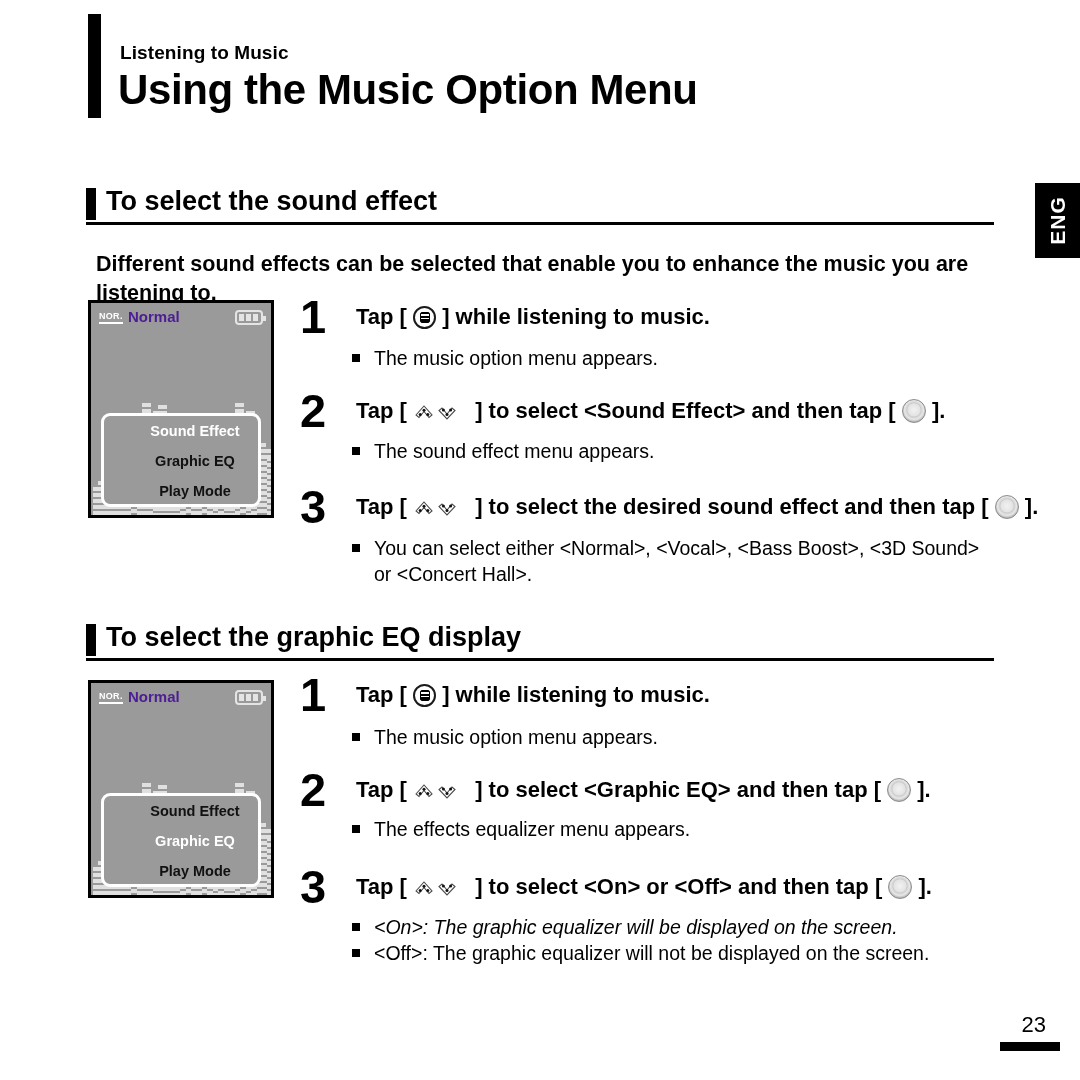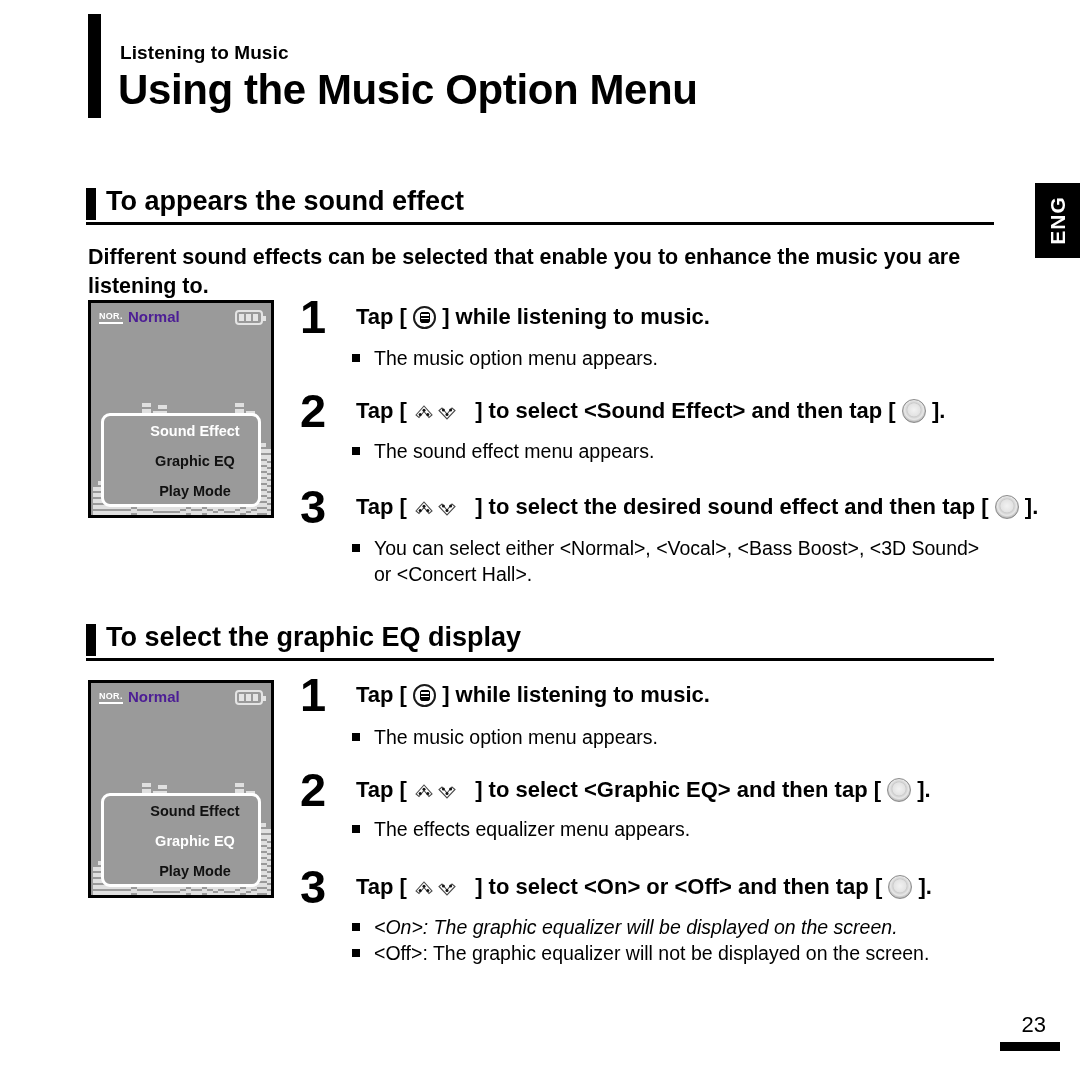--- a/index.html
+++ b/index.html
@@ -94,24 +94,24 @@
     <div class="kicker">Listening to Music</div>
     <div class="page-title">Using the Music Option Menu</div>
   </div>
 
   <div class="eng-tab">
     <span>ENG</span>
   </div>
 
   <div class="section" style="top:186px;">
     <div class="sec-bar"></div>
-    <div class="sec-title">To appears the sound effect</div>
+    <div class="sec-title">To select the sound effect</div>
     <div class="sec-rule"></div>
   </div>
-  <div class="intro" style="top:243px;">Different sound effects can be selected that enable you to enhance the music you are listening to.</div>
+  <div class="intro" style="top:250px;margin-left:8px;">Different sound effects can be selected that enable you to enhance the music you are listening to.</div>
 
   <div class="lcd" id="lcd0" style="left:88px;top:300px;">
     <div class="statusbar">
       <div class="nor">NOR.</div>
       <div class="mode">Normal</div>
       <div class="batt">
           <i></i>
           <i></i>
           <i></i>
         </div>

